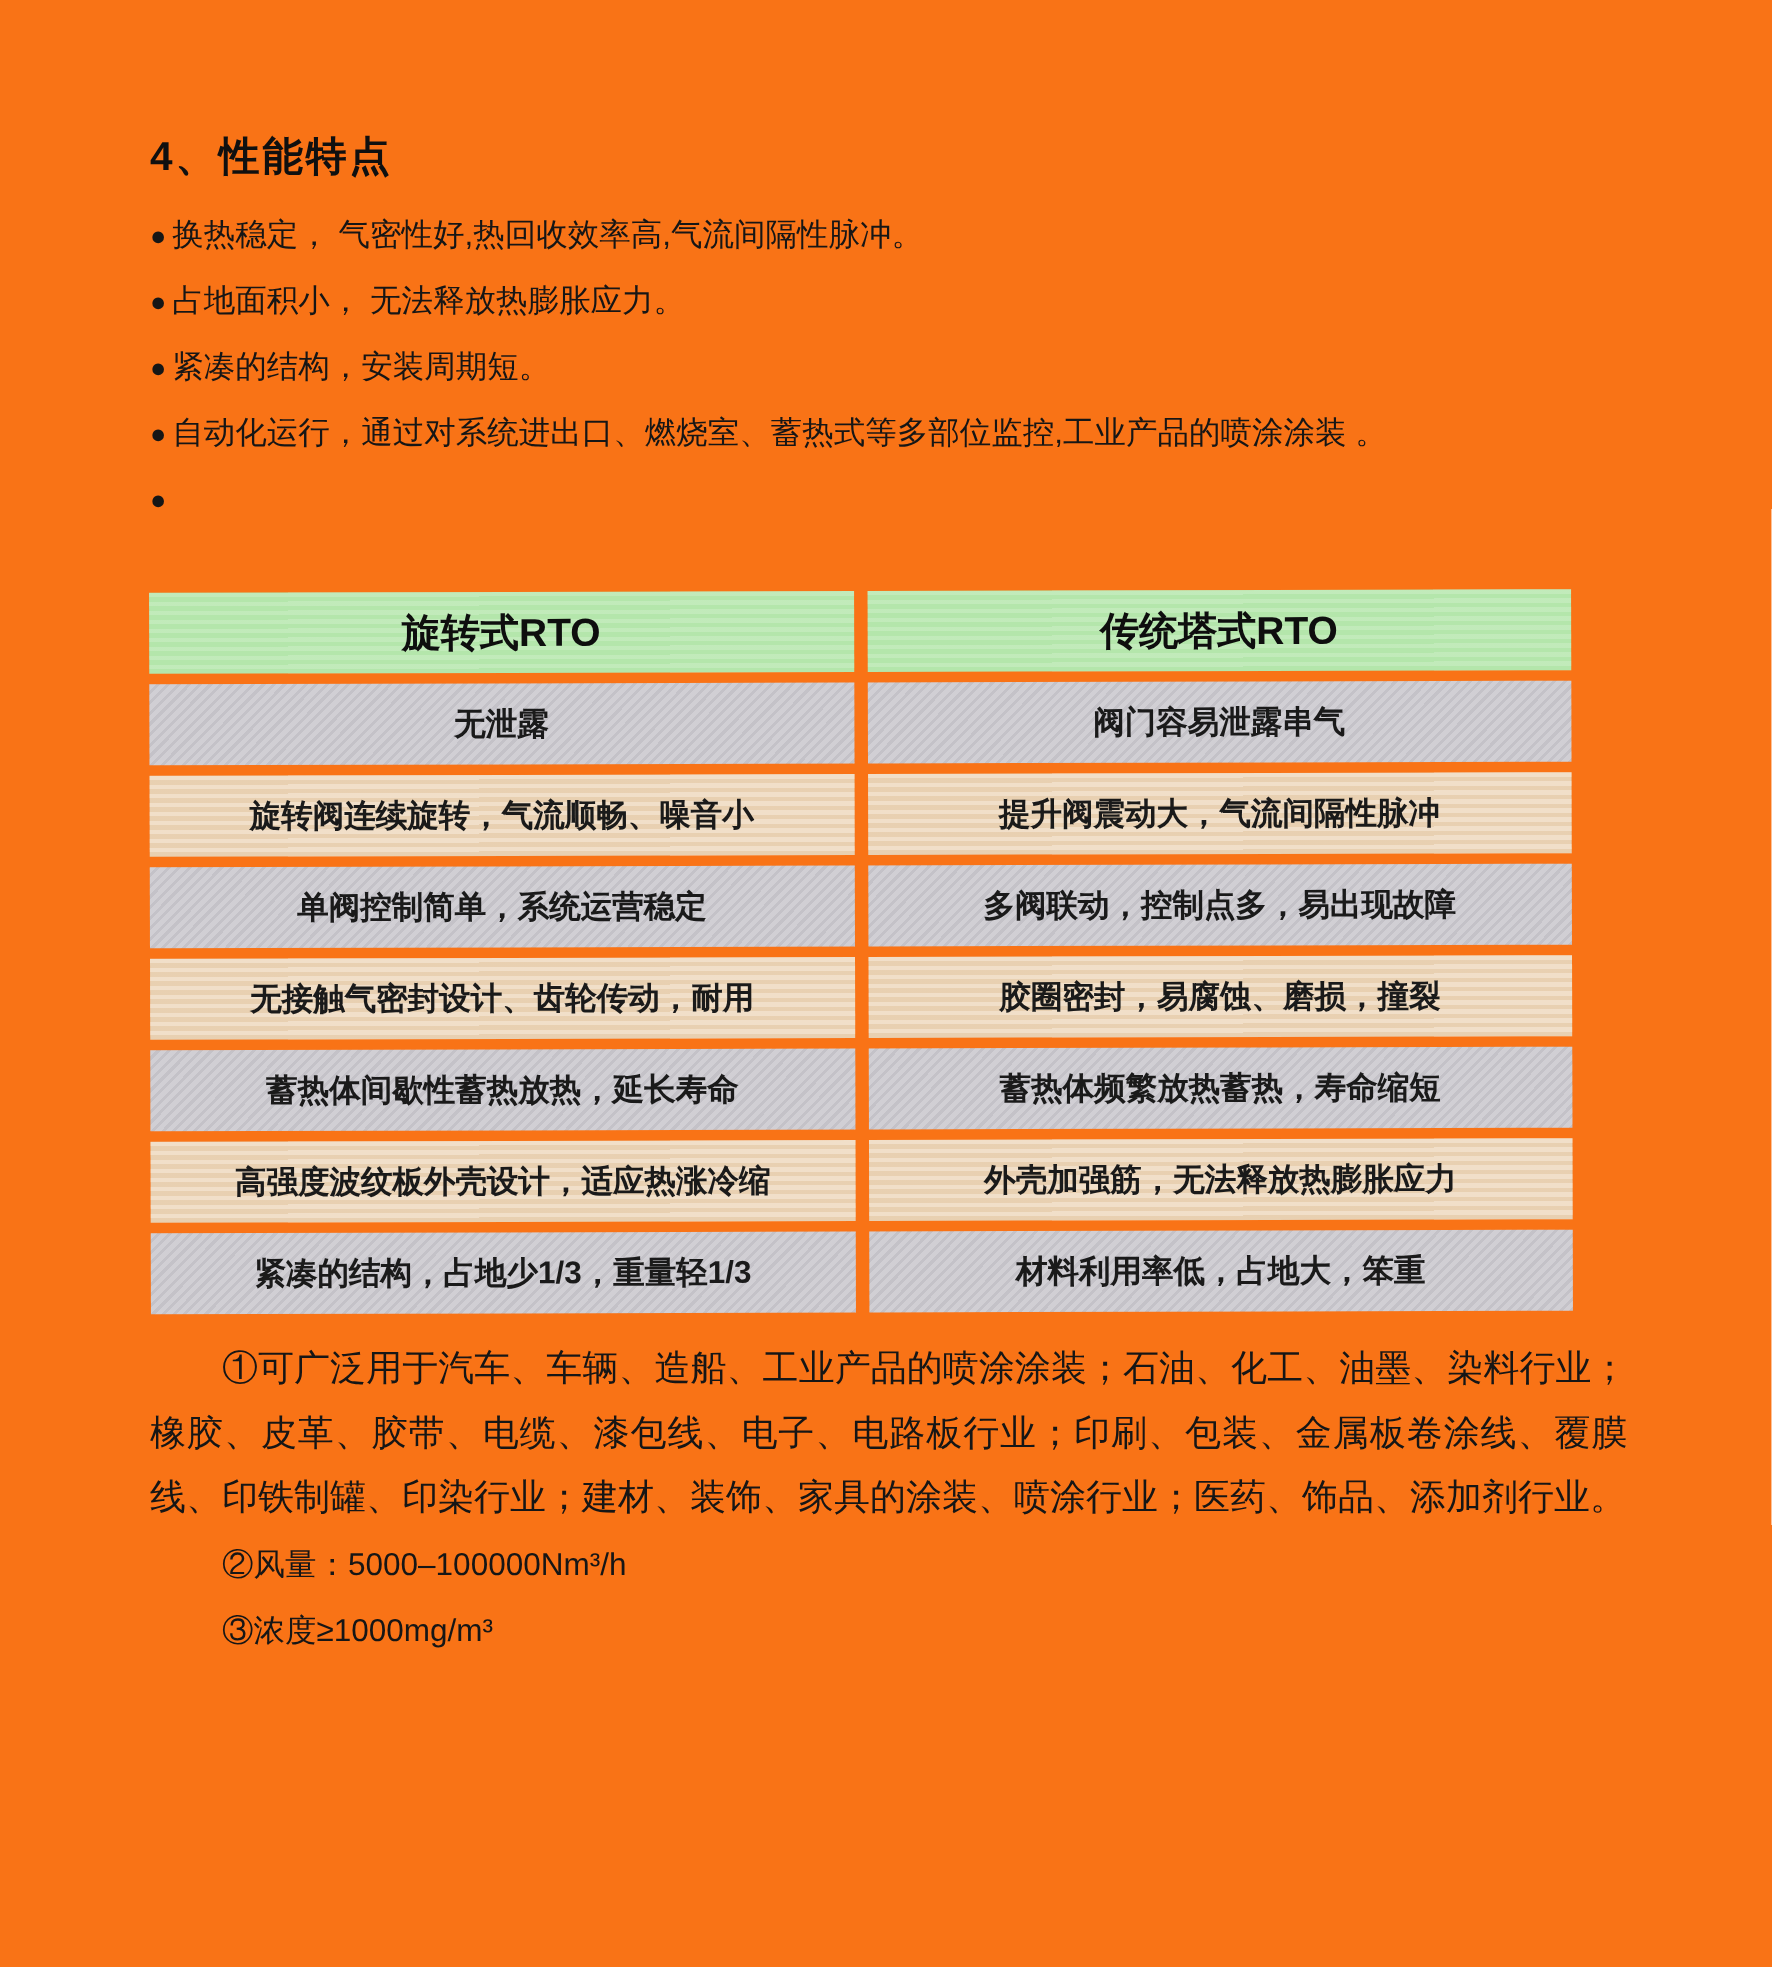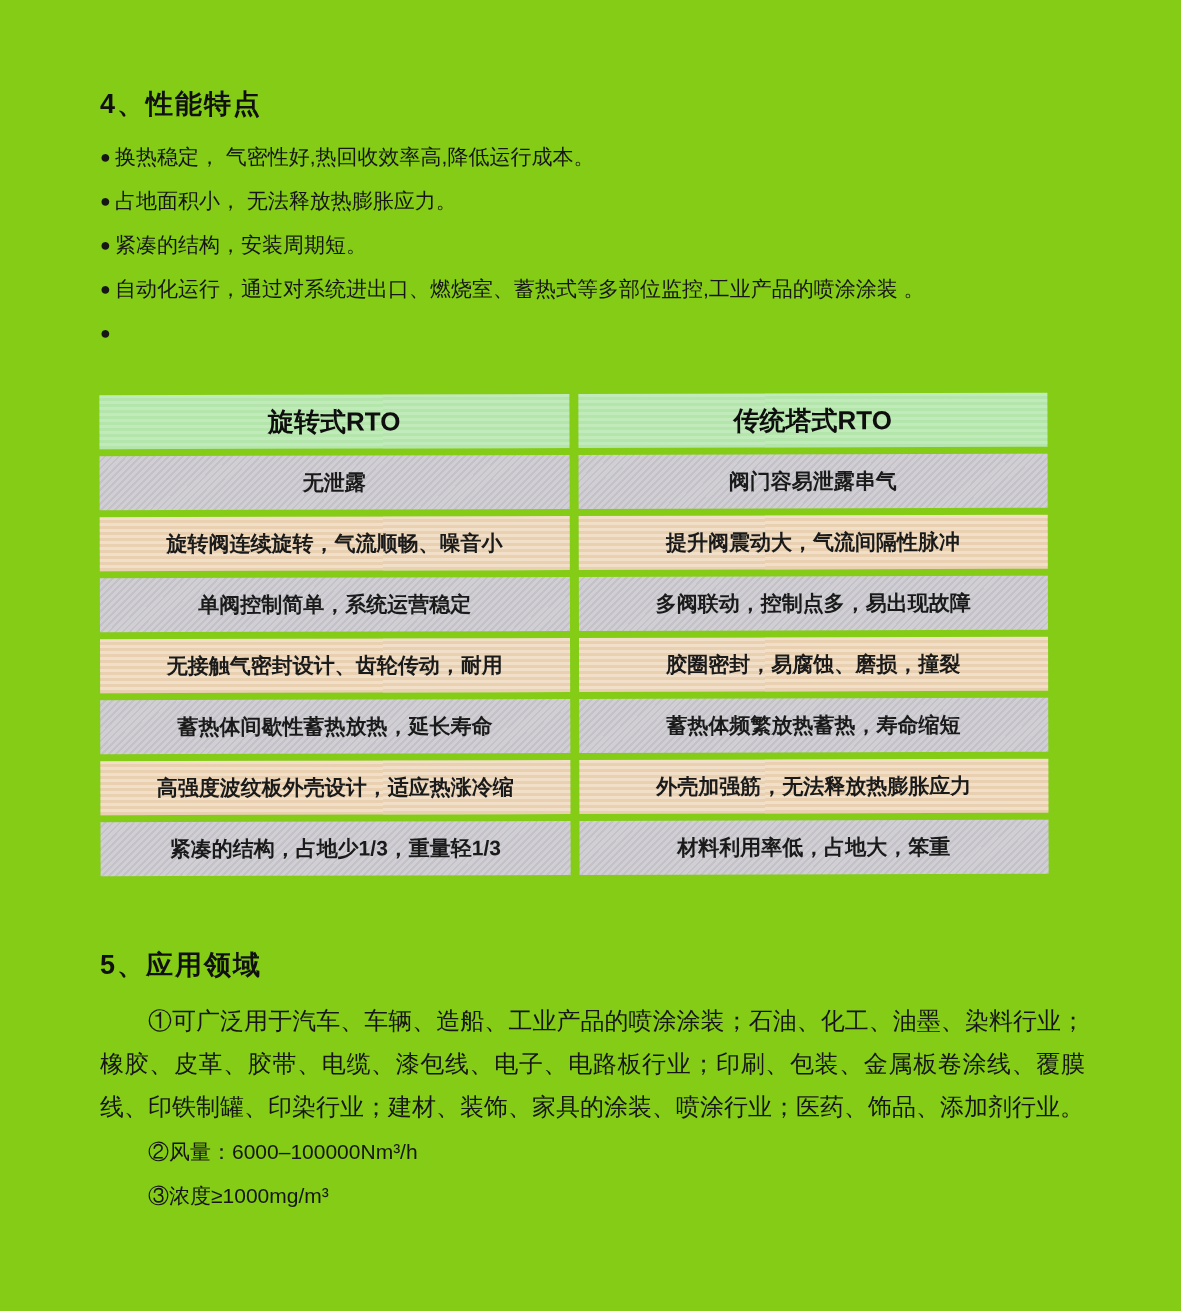--- a/index.html
+++ b/index.html
@@ -1,20 +1,20 @@
 <!DOCTYPE html>
 <html lang="zh" style="--header-green: #b4e6ab; --row-gray: #c8c6cc; --row-tan: #ecd3b4;"><head>
 <meta charset="utf-8">
 <style>
   html,body { margin:0; padding:0; background:#ffffff; }
   .page {
     position:relative;
     width:1181px;
     height:1311px;
-    background:#84cc16;
+    background:#f97316;
     font-family:"Liberation Sans", sans-serif;
     color:#1c1c1c;
     overflow:hidden;
     box-sizing:border-box;
     padding:86px 96px 0 100px;
   }
   .sec-heading {
     margin:0;
     font-size:27px;
     font-weight:bold;
@@ -93,21 +93,21 @@
 </head>
 <body>
 
 <div class="page">
 
   <h2 class="sec-heading">4、性能特点</h2>
 
   <ul class="features">
     <li class="feature">
       <span class="bullet">●</span>
-      <span>换热稳定， 气密性好,热回收效率高,降低运行成本。</span>
+      <span>换热稳定， 气密性好,热回收效率高,气流间隔性脉冲。</span>
     </li>
     <li class="feature">
       <span class="bullet">●</span>
       <span>占地面积小， 无法释放热膨胀应力。</span>
     </li>
     <li class="feature">
       <span class="bullet">●</span>
       <span>紧凑的结构，安装周期短。</span>
     </li>
     <li class="feature">
@@ -138,19 +138,18 @@
     <div class="cell gray">蓄热体间歇性蓄热放热，延长寿命</div>
     <div class="cell gray">蓄热体频繁放热蓄热，寿命缩短</div>
 
     <div class="cell tan">高强度波纹板外壳设计，适应热涨冷缩</div>
     <div class="cell tan">外壳加强筋，无法释放热膨胀应力</div>
 
     <div class="cell gray">紧凑的结构，占地少1/3，重量轻1/3</div>
     <div class="cell gray">材料利用率低，占地大，笨重</div>
   </div>
 
-  <h2 class="sec-heading sec5-heading">5、应用领域</h2>
 
   <p class="apps">①可广泛用于汽车、车辆、造船、工业产品的喷涂涂装；石油、化工、油墨、染料行业；橡胶、皮革、胶带、电缆、漆包线、电子、电路板行业；印刷、包装、金属板卷涂线、覆膜线、印铁制罐、印染行业；建材、装饰、家具的涂装、喷涂行业；医药、饰品、添加剂行业。</p>
-  <p class="app-item">②风量：6000–100000Nm³/h</p>
+  <p class="app-item">②风量：5000–100000Nm³/h</p>
   <p class="app-item">③浓度≥1000mg/m³</p>
 
 </div>
 
 </body></html>

